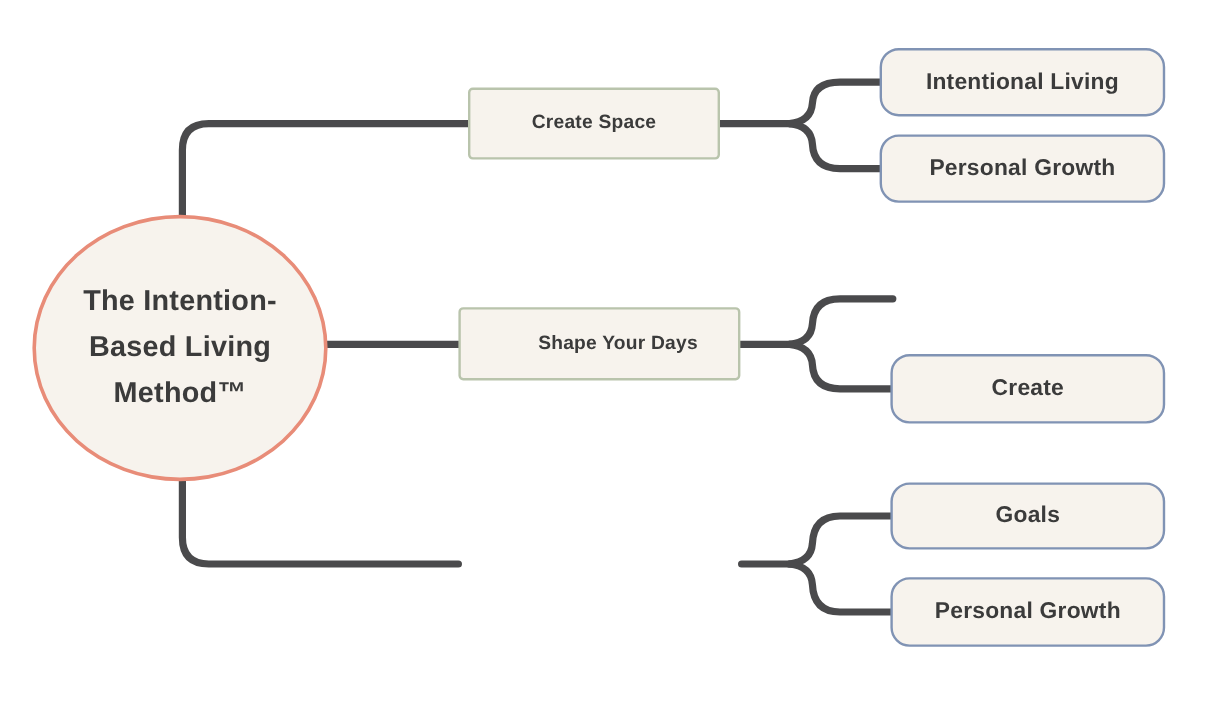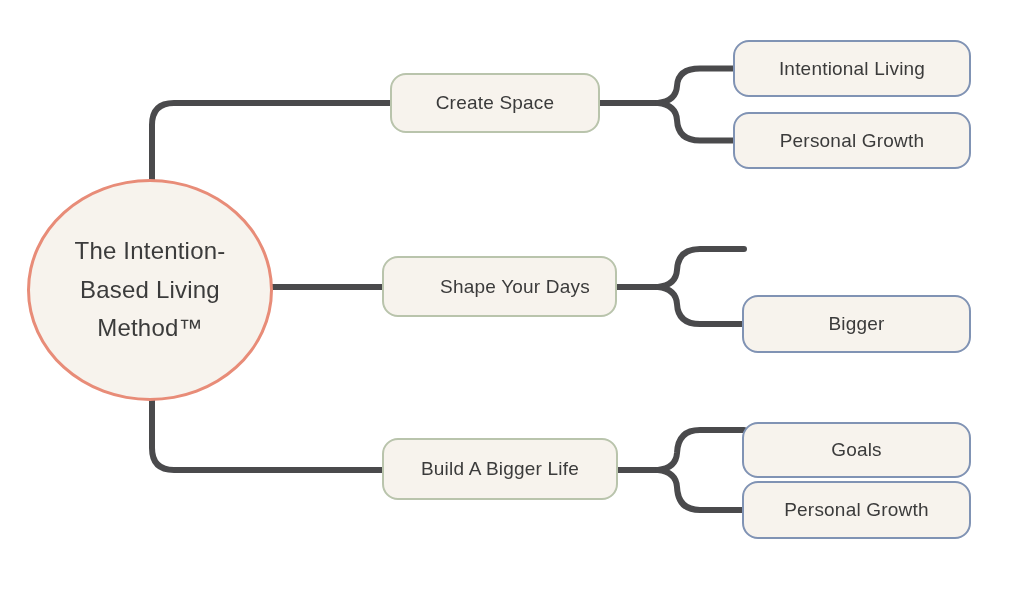--- a/index.html
+++ b/index.html
@@ -31,35 +31,36 @@
   .node {
     position: absolute;
     z-index: 2;
     display: flex;
     align-items: center;
     justify-content: center;
     text-align: center;
     background: var(--node-fill, #f7f3ed);
     color: var(--text, #3b3b3b);
     box-sizing: border-box;
+    font-weight: bold;
   }
   .center-node {
     border: 3px solid var(--center-border, #e88c78);
     border-radius: 50%;
     font-size: 24px;
     line-height: 1.6;
     letter-spacing: 0.2px;
   }
   .center-node .label-wrap {
     width: 172px;
   }
   .branch-node {
     border: 2px solid var(--branch-border, #b7c3aa);
-    border-radius: 16px;
-    font-size: 19px;
+    border-radius: 4px;
+    font-size: 16px;
     letter-spacing: 0.2px;
   }
   .leaf-node {
     border: 2px solid var(--leaf-border, #8093b4);
     border-radius: 16px;
     font-size: 19px;
     letter-spacing: 0.2px;
   }
 </style>
 </head>
@@ -93,38 +94,35 @@
   </div>
 
   <div class="node branch-node" style="left:390px; top:73px; width:210px; height:60px;">
     <span>Create Space</span>
   </div>
 
   <div class="node branch-node" style="left:382px; top:256px; width:235px; height:61px;padding-left:31px;">
     <span>Shape Your Days</span>
   </div>
 
-  <div class="node branch-node" style="left:382px; top:438px; width:236px; height:62px;">
-    <span>Build A Bigger Life</span>
-  </div>
 
   <div class="node leaf-node" style="left:733px; top:40px; width:238px; height:57px;">
     <span>Intentional Living</span>
   </div>
 
   <div class="node leaf-node" style="left:733px; top:112px; width:238px; height:57px;">
     <span>Personal Growth</span>
   </div>
 
 
   <div class="node leaf-node" style="left:742px; top:295px; width:229px; height:58px;">
-    <span>Bigger</span>
+    <span>Create</span>
   </div>
 
-  <div class="node leaf-node" style="left:742px; top:402px; width:229px; height:56px;margin-top:20px;">
+  <div class="node leaf-node" style="left:742px; top:402px; width:229px; height:56px;">
     <span>Goals</span>
   </div>
 
   <div class="node leaf-node" style="left:742px; top:481px; width:229px; height:58px;">
     <span>Personal Growth</span>
   </div>
 
 </div>
 
 </body></html>

